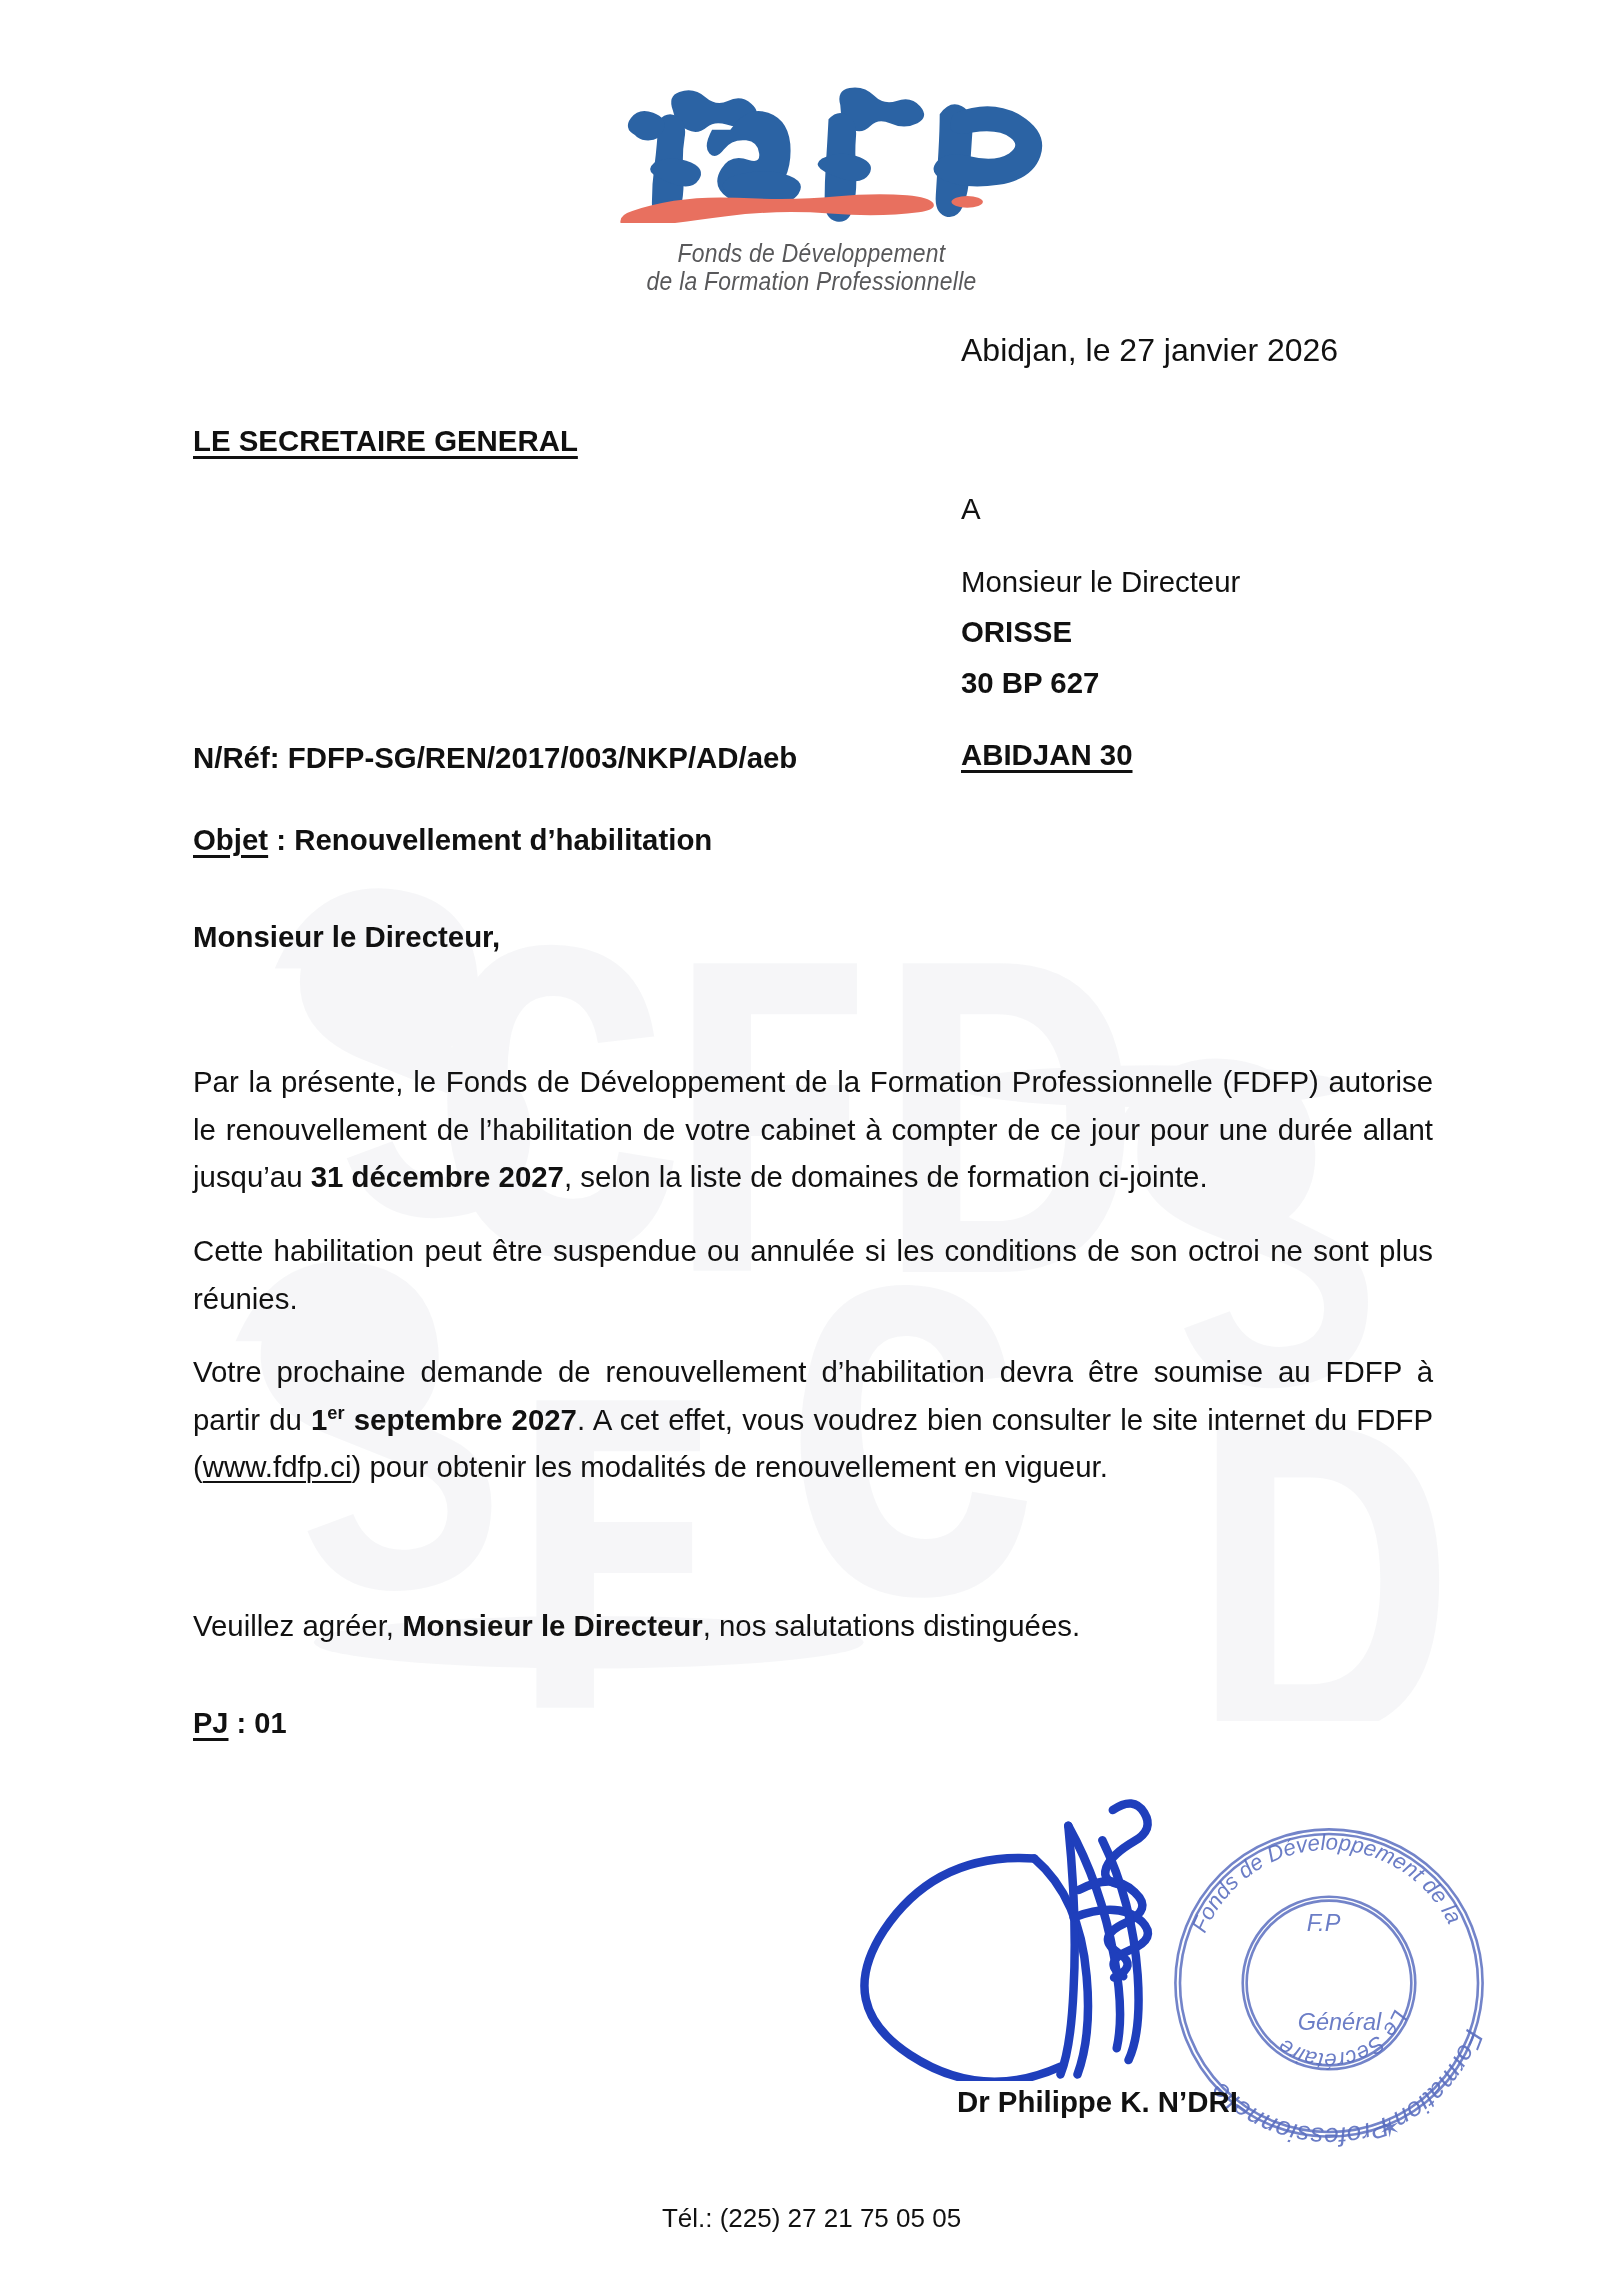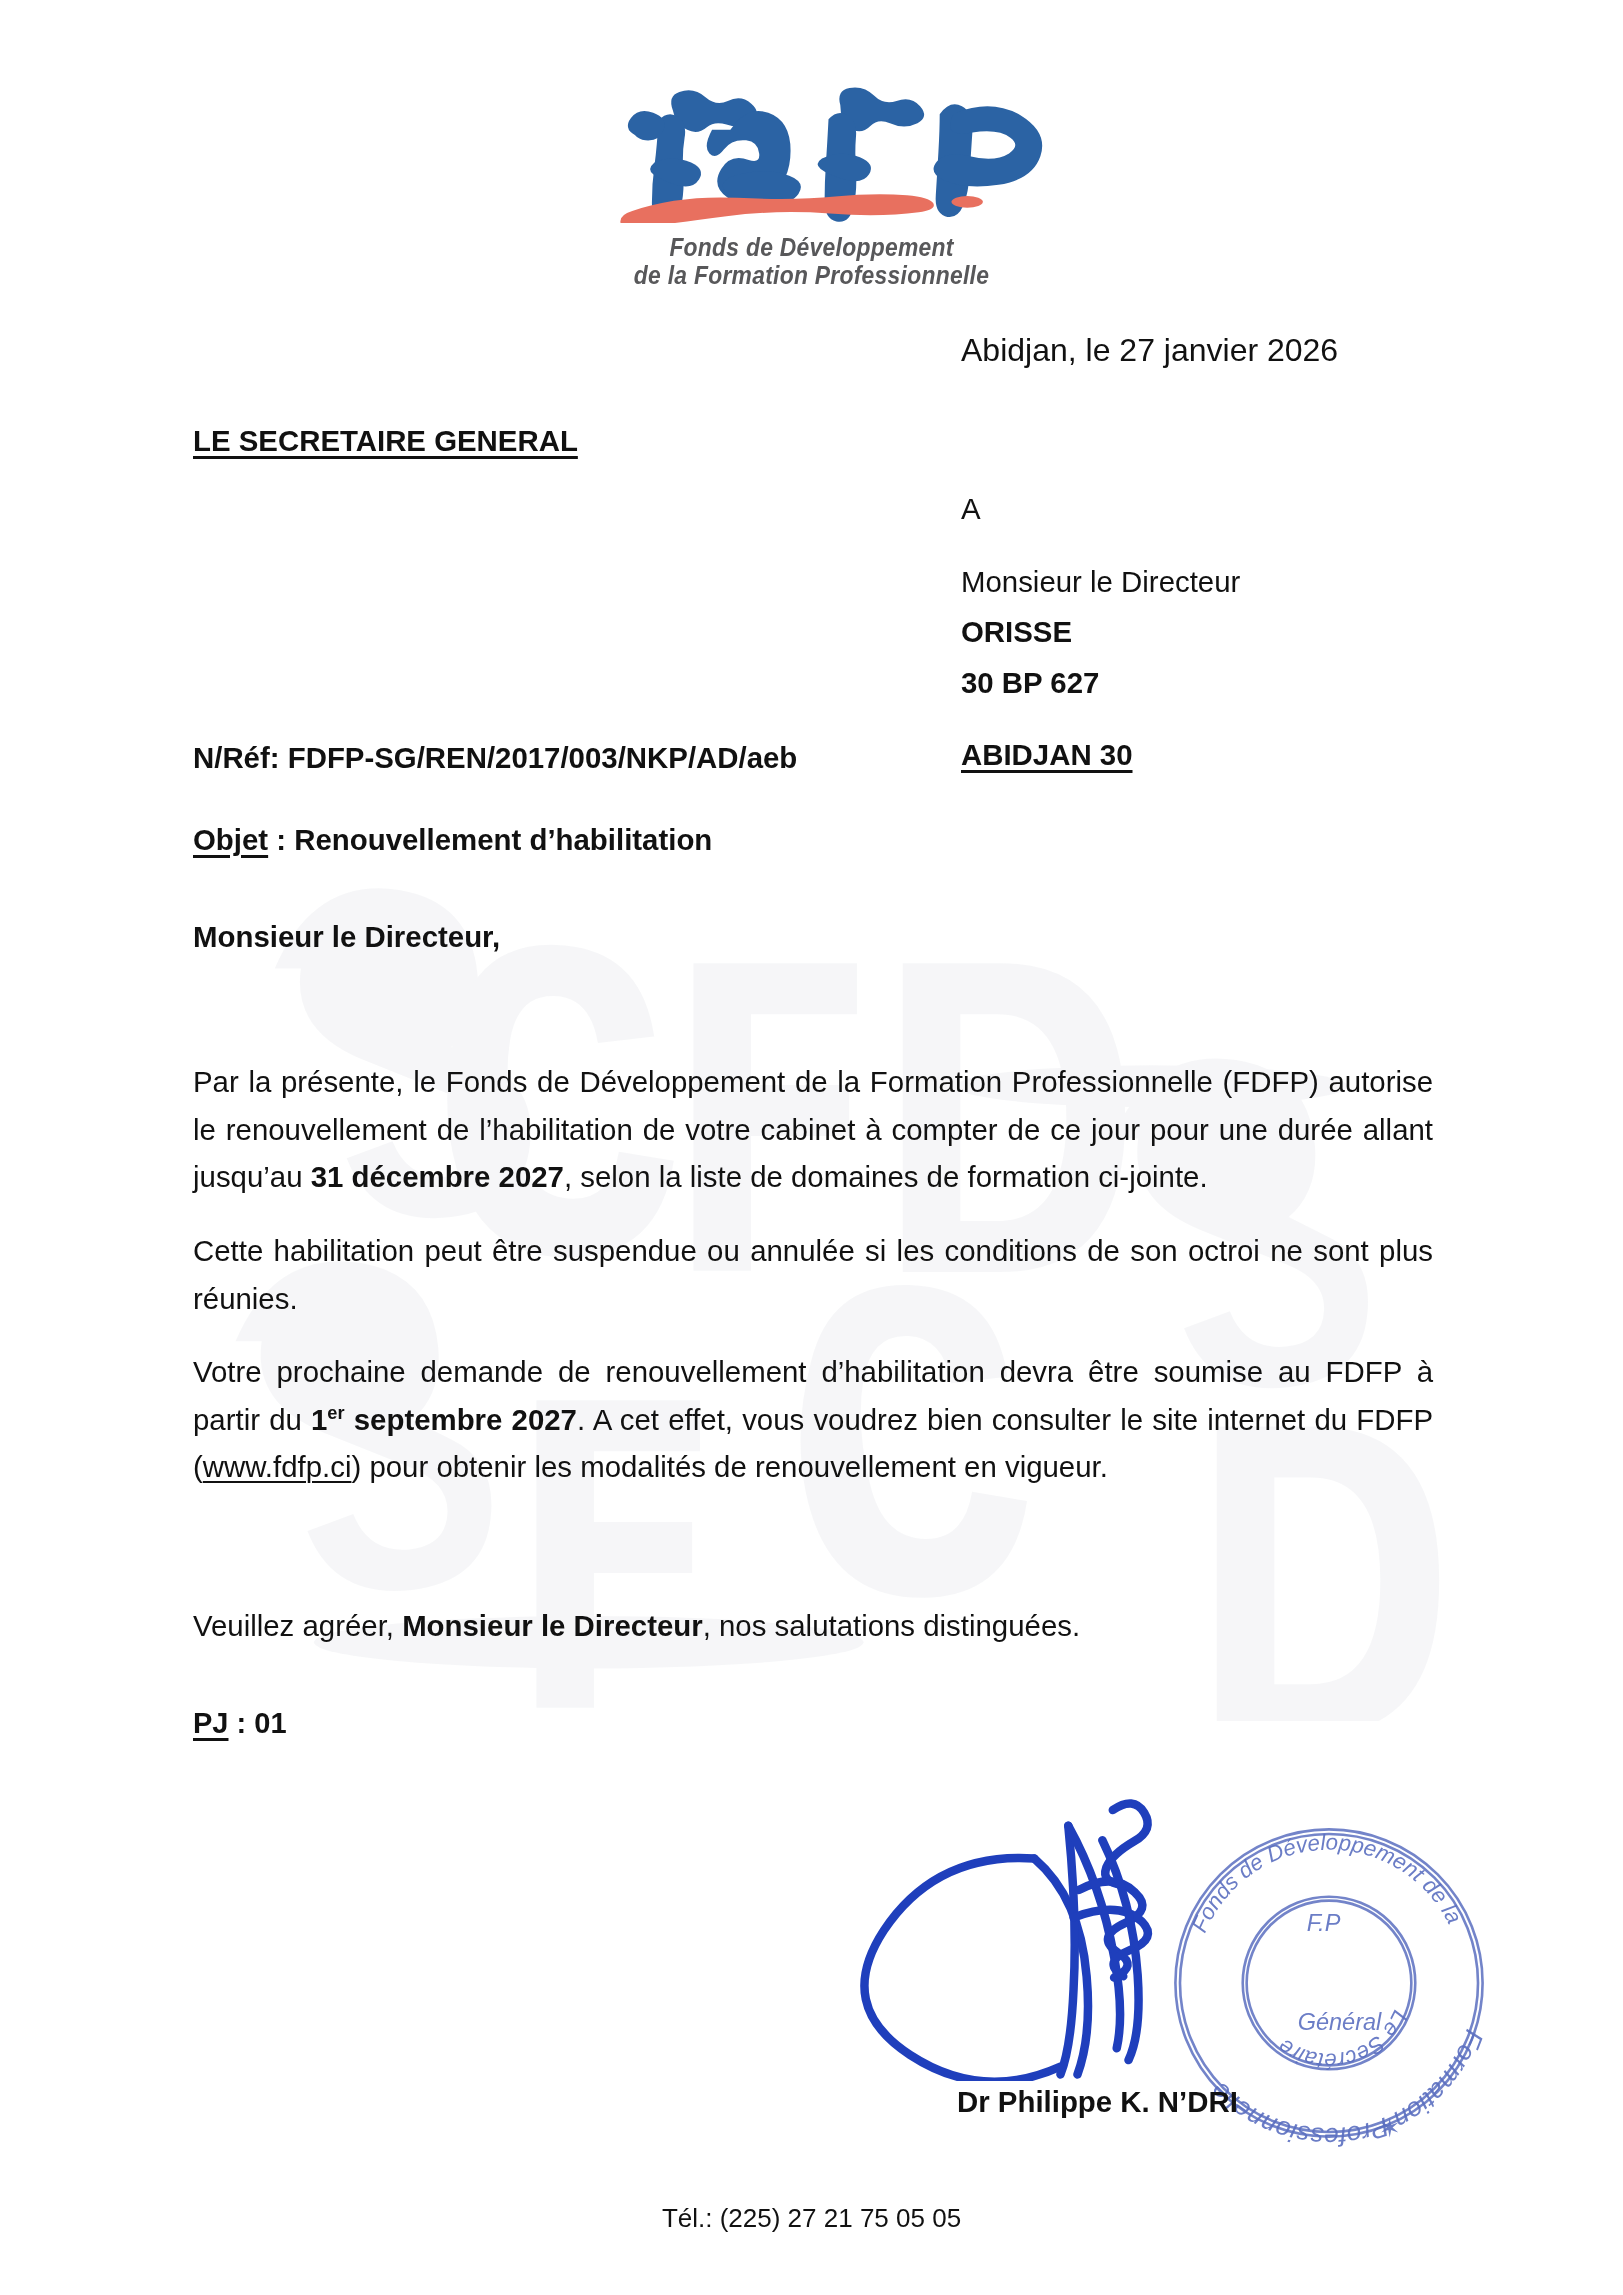--- a/index.html
+++ b/index.html
@@ -36,24 +36,24 @@
   .letterhead {
     position: absolute;
     left: 0;
     top: 72px;
     width: 1623px;
     text-align: center;
     z-index: 2;
   }
   .logo-mark { display: block; margin: 0 auto; }
   .logo-sub {
-    margin-top: 10px;
+    margin-top: 16px;
     font-family: "Liberation Sans", sans-serif;
     font-style: italic;
-    font-weight: 700;
+    font-weight: 400;
     color: #58585a;
     letter-spacing: 0.3px;
   }
   .logo-sub .l1 {
     display: block;
     font-size: 26px;
     line-height: 1.08;
     transform: scaleX(0.88);
   }
   .logo-sub .l2 {

